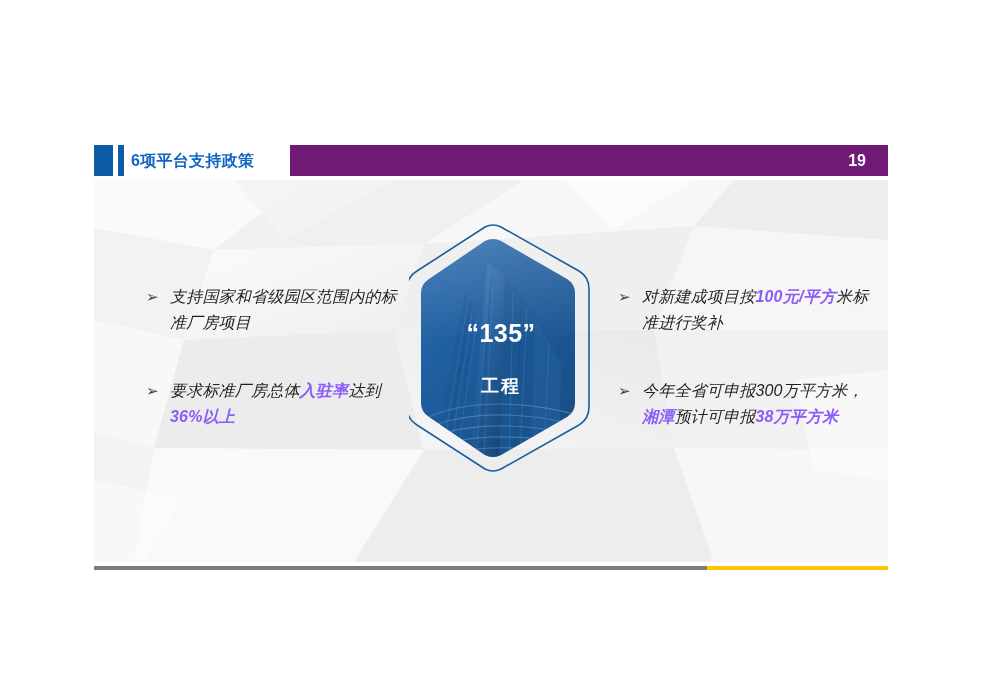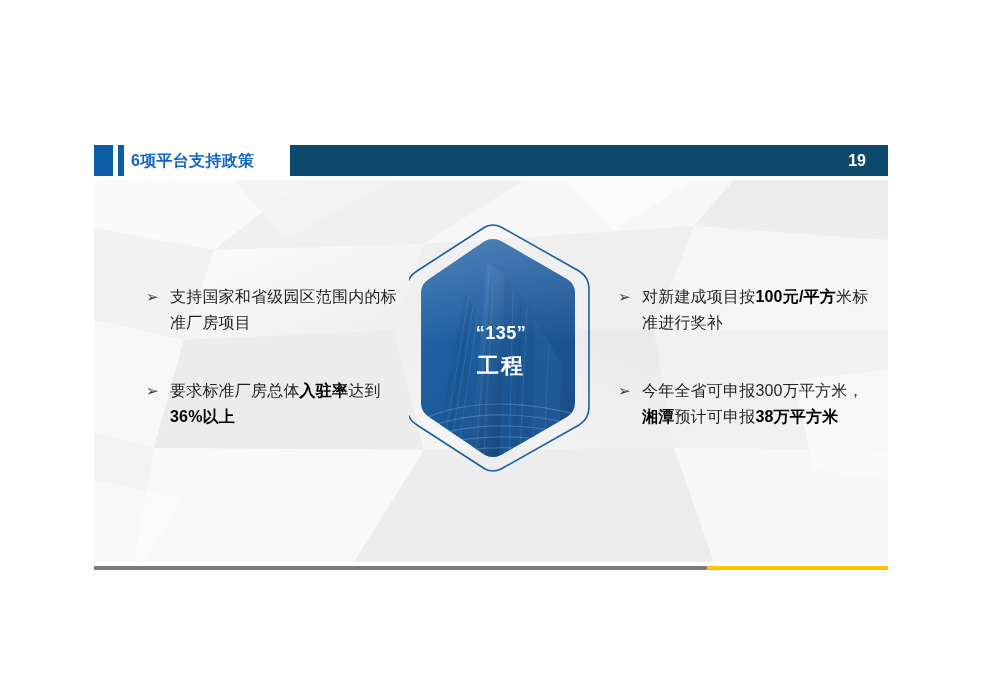--- a/index.html
+++ b/index.html
@@ -55,21 +55,21 @@
     letter-spacing: 0.3px;
     white-space: nowrap;
     line-height: 25px;
   }
   #header-blue-bar {
     position: absolute;
     left: 196px;
     top: 0;
     width: 598px;
     height: 31px;
-    background: #0c4a6e;
+    background: #701a75;
   }
   #header-page-num {
     position: absolute;
     right: 22px;
     top: 0;
     height: 31px;
     line-height: 31px;
     color: #ffffff;
     font-size: 16px;
     font-weight: bold;
@@ -120,23 +120,24 @@
     line-height: 26px;
     text-align: left;
     user-select: none;
   }
   .bullet-text {
     flex: 1 1 auto;
     font-size: 16px;
     line-height: 26px;
     color: #231f20;
     letter-spacing: 0.2px;
+    font-style: italic;
   }
   .bullet-text b {
-    color: #000000;
+    color: #8b5cf6;
     font-weight: bold;
   }
 
   
   #hex-wrap {
     position: absolute;
     left: 315px;
     top: 43px;
     width: 184px;
     height: 250px;
@@ -150,22 +151,22 @@
   #hex-label {
     position: absolute;
     left: 0;
     top: 94px;
     width: 184px;
     text-align: center;
     color: #ffffff;
     font-weight: bold;
     pointer-events: none;
   }
-  #hex-label .l1 { font-size: 18px; line-height: 32px; letter-spacing: 0.5px; }
-  #hex-label .l2 { font-size: 22px; line-height: 34px; letter-spacing: 2px; }
+  #hex-label .l1 { font-size: 25px; line-height: 32px; letter-spacing: 0.5px; }
+  #hex-label .l2 { font-size: 18px; line-height: 34px; letter-spacing: 2px; margin-top: 20px; }
 
   
   #footer-rule {
     position: absolute;
     left: 94px;
     top: 566px;
     width: 794px;
     height: 4px;
   }
   #footer-rule .gray {

